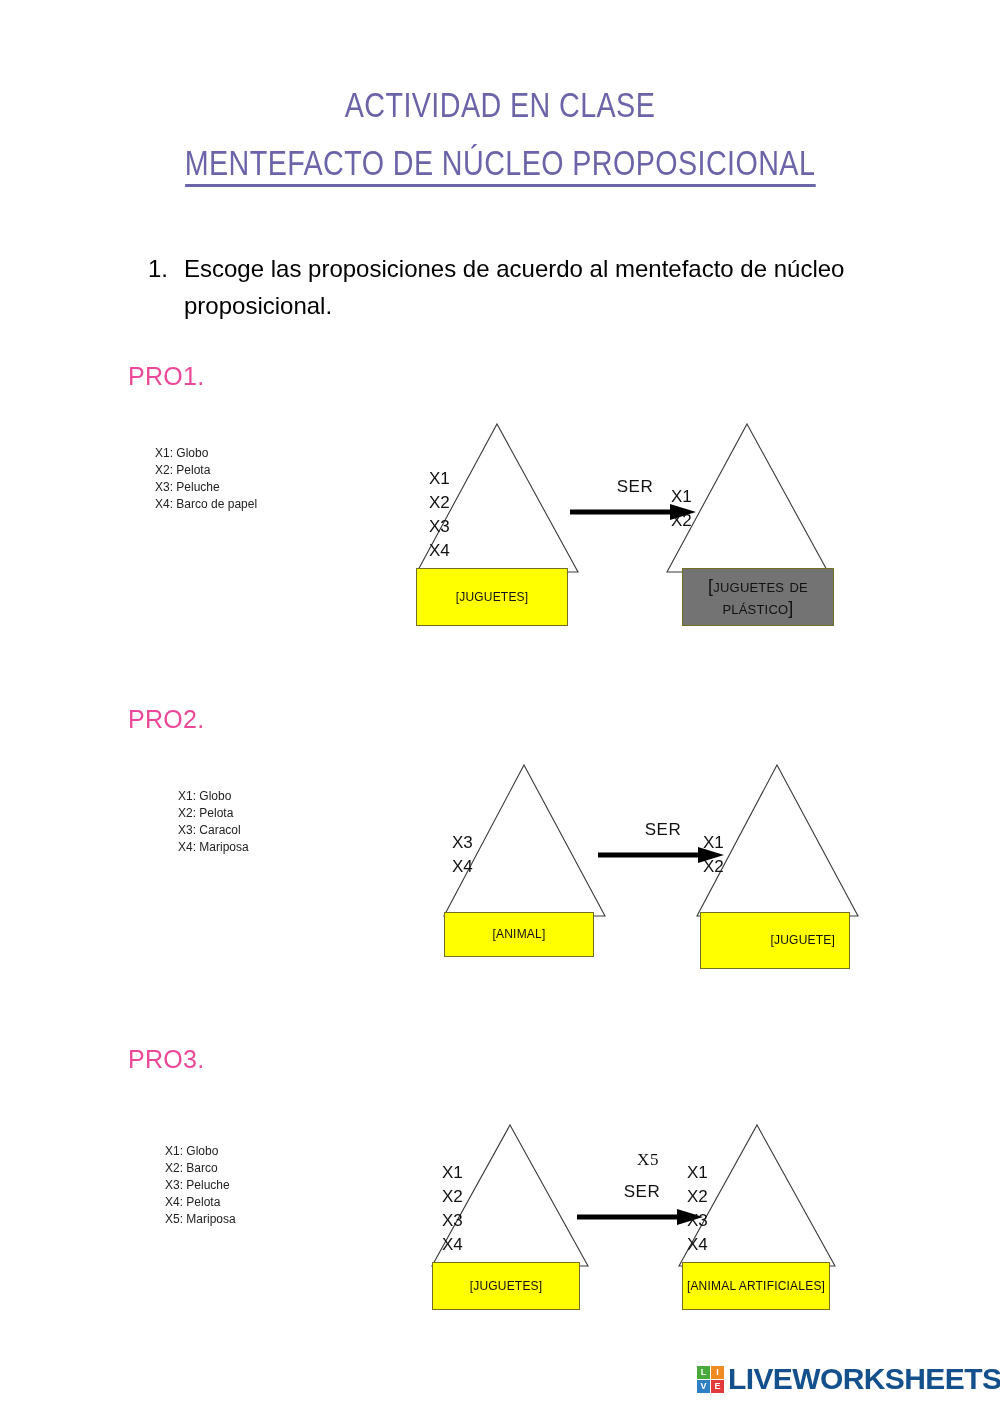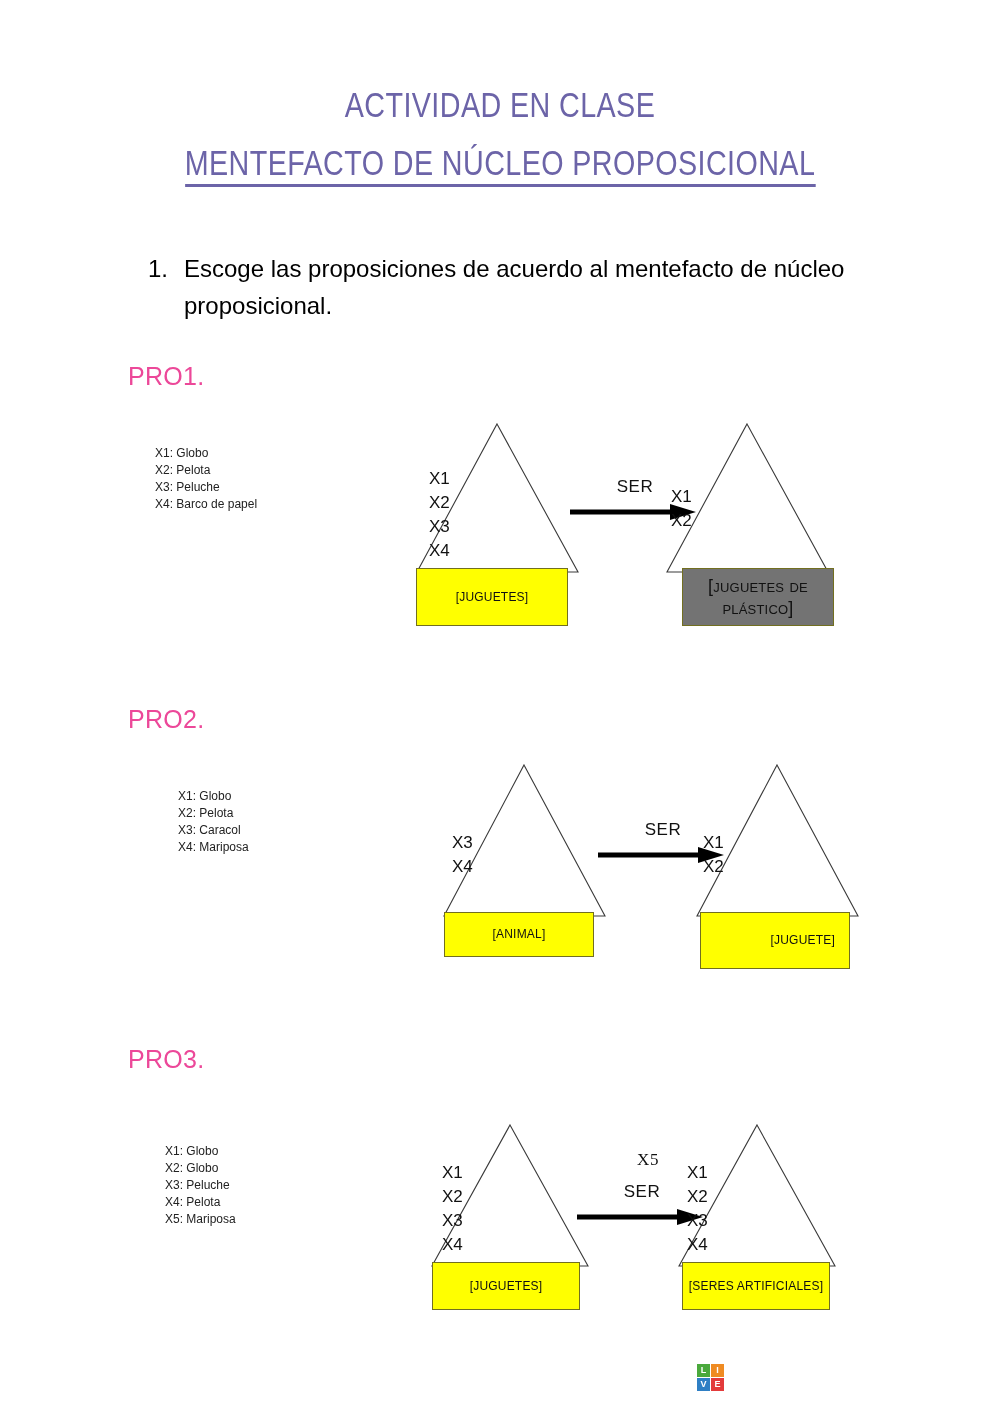--- a/index.html
+++ b/index.html
@@ -285,21 +285,21 @@
       <div>X2</div>
     </div>
     <div class="concept-box" style="left: 5px; top: 149px; width: 150px; height: 57px; justify-content: flex-end; padding-right: 14px; background: rgb(255, 255, 0); border-color: rgb(114, 111, 32);">[JUGUETE]</div>
   </div>
 </div>
 
 <div class="pro-label" style="top:1045px;">PRO3.</div>
 
 <div class="legend" style="left:165px; top:1143px;">
   <div>X1: Globo</div>
-  <div>X2: Globo</div>
+  <div>X2: Barco</div>
   <div>X3: Peluche</div>
   <div>X4: Pelota</div>
   <div>X5: Mariposa</div>
 </div>
 
 <div class="mentefacto" style="left:415px; top:1118px; width:460px; height:210px;">
 
   <div class="node" style="left:15px; top:5px; width:160px; height:205px;">
     <div class="tri">
       <svg width="160" height="145" viewBox="0 0 160 145">
@@ -331,24 +331,25 @@
       <svg width="160" height="145" viewBox="0 0 160 145">
         <polygon points="80,2 158,143 2,143" fill="#ffffff" stroke="#3a3a3a" stroke-width="1.1"></polygon>
       </svg>
     </div>
     <div class="tri-items" style="top:38px; padding-left:10px;">
       <div>X1</div>
       <div>X2</div>
       <div>X3</div>
       <div>X4</div>
     </div>
-    <div class="concept-box" style="left: 5px; top: 139px; width: 148px; height: 48px; background: rgb(255, 255, 0); border-color: rgb(114, 111, 32);">[SERES ARTIFICIALES]</div>
+    <div class="concept-box" style="left: 5px; top: 139px; width: 148px; height: 48px; background: rgb(255, 255, 0); border-color: rgb(114, 111, 32);">[ANIMAL ARTIFICIALES]</div>
   </div>
 </div>
 
 <div class="footer-logo">
   <div class="logo-tiles">
     <div class="logo-tile" style="background: rgb(74, 169, 60);">L</div>
     <div class="logo-tile" style="background: rgb(239, 139, 34);">I</div>
     <div class="logo-tile" style="background: rgb(47, 127, 196);">V</div>
     <div class="logo-tile" style="background: rgb(227, 59, 59);">E</div>
   </div>
+  <div class="logo-word" style="color: rgb(20, 80, 140);">LIVEWORKSHEETS</div>
 </div>
 
 </body></html>

